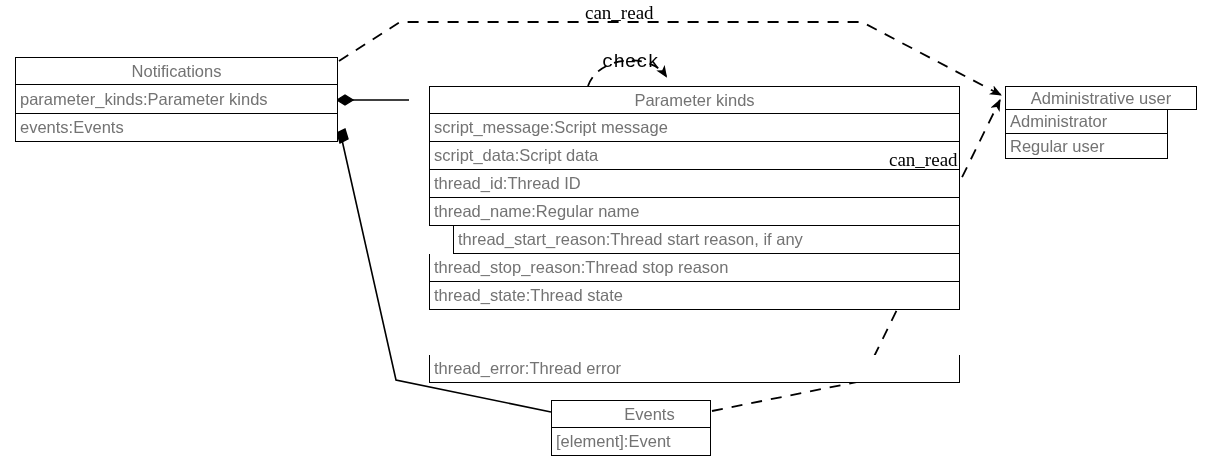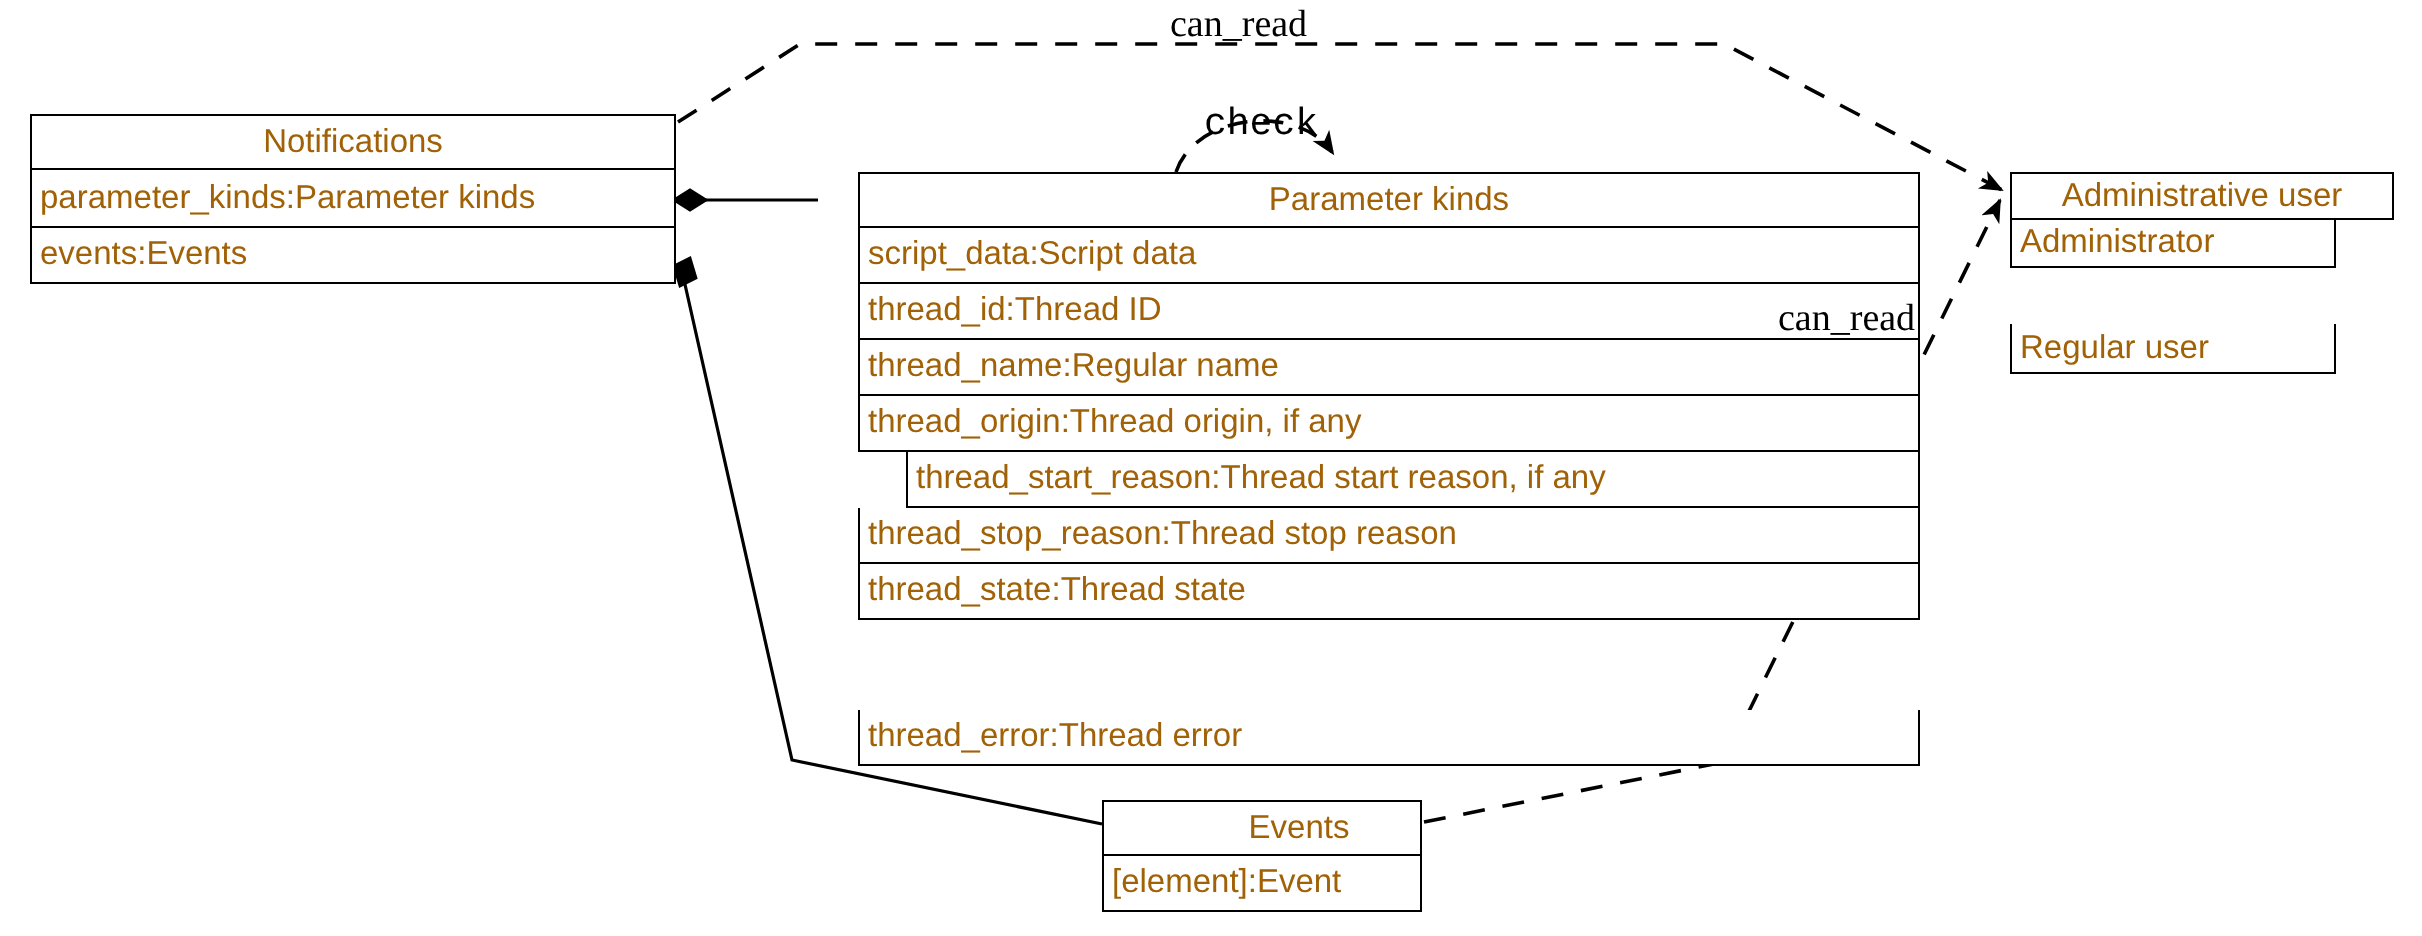--- a/index.html
+++ b/index.html
@@ -26,21 +26,21 @@
   .uml-box {
     position: absolute;
     box-sizing: border-box;
   }
   .uml-row {
     box-sizing: border-box;
     border: 1px solid #000000;
     background: #ffffff;
     font-family: "Liberation Sans", sans-serif;
     font-size: 16.5px;
-    color: #a16207;
+    color: #737373;
     line-height: 1;
     display: flex;
     align-items: center;
     white-space: nowrap;
     overflow: hidden;
   }
   .uml-row + .uml-row {
     border-top: none;
   }
   .uml-title {
@@ -101,34 +101,34 @@
   </svg>
 
   <div class="uml-box" style="left:15px; top:57px; width:323px;">
     <div class="uml-row uml-title" style="height:28px;">Notifications</div>
     <div class="uml-row uml-attr" style="height:29px;">parameter_kinds:Parameter kinds</div>
     <div class="uml-row uml-attr" style="height:28px;">events:Events</div>
   </div>
 
   <div class="uml-box" style="left:429px; top:86px; width:531px;">
     <div class="uml-row uml-title" style="height:28px;">Parameter kinds</div>
+    <div class="uml-row uml-attr" style="height:28px;">script_message:Script message</div>
     <div class="uml-row uml-attr" style="height:28px;">script_data:Script data</div>
     <div class="uml-row uml-attr" style="height:28px;">thread_id:Thread ID</div>
     <div class="uml-row uml-attr" style="height:28px;">thread_name:Regular name</div>
-    <div class="uml-row uml-attr" style="height:28px;">thread_origin:Thread origin, if any</div>
     <div class="uml-row uml-attr" style="height:28px;margin-left:24px;">thread_start_reason:Thread start reason, if any</div>
     <div class="uml-row uml-attr" style="height:28px;">thread_stop_reason:Thread stop reason</div>
     <div class="uml-row uml-attr" style="height:28px;">thread_state:Thread state</div>
     <div class="uml-row uml-attr" style="height:28px;margin-top:45px;">thread_error:Thread error</div>
   </div>
 
   <div class="uml-box" style="left:1005px; top:86px;">
     <div class="uml-row uml-title" style="height:24px; width:192px;">Administrative user</div>
     <div class="uml-row uml-attr" style="height:24px; width:163px;">Administrator</div>
-    <div class="uml-row uml-attr" style="height:25px; width:163px;margin-top:28px;">Regular user</div>
+    <div class="uml-row uml-attr" style="height:25px; width:163px;">Regular user</div>
   </div>
 
   <div class="uml-box" style="left:551px; top:400px; width:160px;">
     <div class="uml-row uml-title" style="height:28px;padding-left:37px;">Events</div>
     <div class="uml-row uml-attr" style="height:28px;">[element]:Event</div>
   </div>
 
   <div class="edge-label" style="left:585px; top:3px;">can_read</div>
 
   <div class="edge-label" style="left:602px; top:53px;font-family:Liberation Mono, monospace;">check</div>

